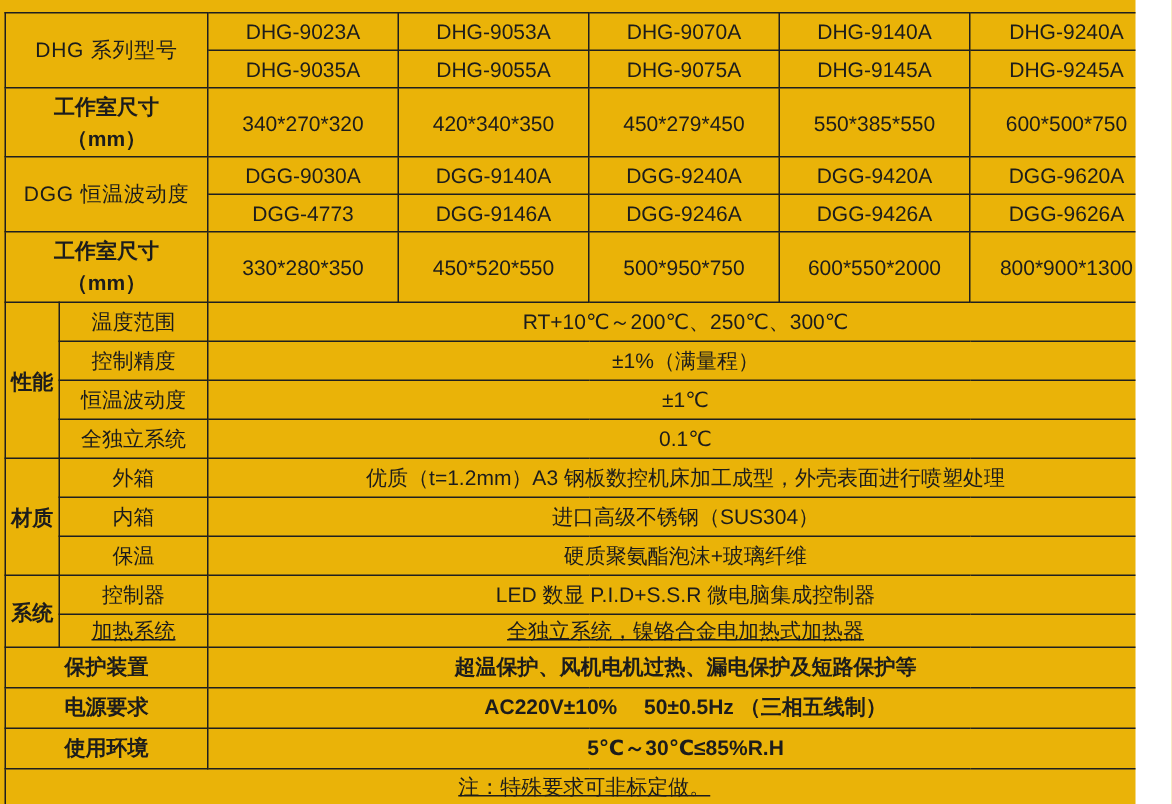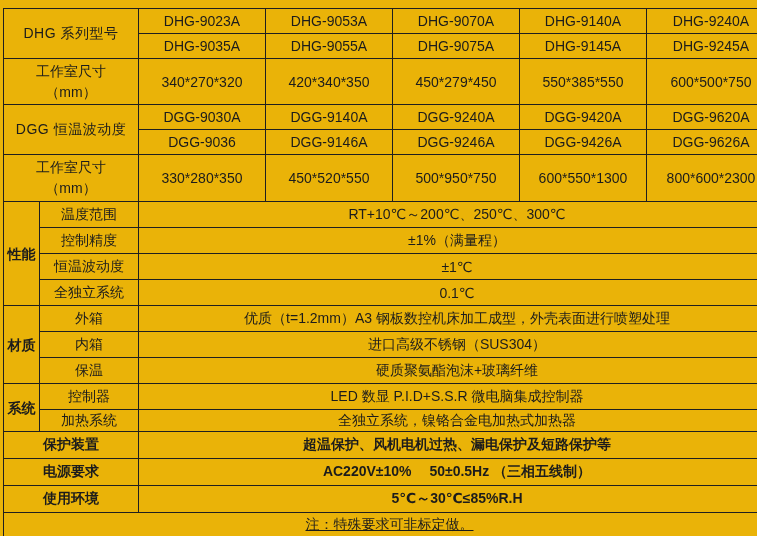--- a/index.html
+++ b/index.html
@@ -41,32 +41,33 @@
     line-height: 26px;
     padding: 0 9px;
     font-weight: bold;
   }
   td.series {
     letter-spacing: 0.5px;
   }
   td.sizelbl {
     white-space: normal;
     line-height: 21px;
+    font-weight: bold;
   }
   td.note {
     text-align: left;
     padding-left: 5px;
     text-decoration: underline;
   }
   
   tr.h25 { height: 25px; }
   tr.h46 { height: 46px; }
   tr.h47 { height: 47px; }
   tr.h26 { height: 26px; }
-  tr.h22 { height: 22px; }
+  tr.h22 { height: 22px; text-decoration: underline; }
   tr.h27 { height: 27px; font-weight: bold; }
   tr.h24 { height: 24px; }
 </style>
 </head>
 <body>
 
 <div class="page">
   <table class="spec">
     <colgroup>
       <col style="width:36px">
@@ -108,36 +109,36 @@
 
     <tr class="h25">
       <td class="series" colspan="2" rowspan="2">DGG 恒温波动度</td>
       <td>DGG-9030A</td>
       <td>DGG-9140A</td>
       <td>DGG-9240A</td>
       <td>DGG-9420A</td>
       <td>DGG-9620A</td>
     </tr>
     <tr class="h25">
-      <td>DGG-9036</td>
+      <td>DGG-4773</td>
       <td>DGG-9146A</td>
       <td>DGG-9246A</td>
       <td>DGG-9426A</td>
       <td>DGG-9626A</td>
     </tr>
     <tr class="h47">
       <td class="sizelbl" colspan="2">
         <span>工作室尺寸</span><br>
         <span>（mm）</span>
       </td>
       <td>330*280*350</td>
       <td>450*520*550</td>
       <td>500*950*750</td>
-      <td>600*550*1300</td>
-      <td>800*600*2300</td>
+      <td>600*550*2000</td>
+      <td>800*900*1300</td>
     </tr>
 
     <tr class="h26">
       <td class="group" rowspan="4">性能</td>
       <td>温度范围</td>
       <td colspan="5">RT+10℃～200℃、250℃、300℃</td>
     </tr>
     <tr class="h26">
       <td>控制精度</td>
       <td colspan="5">±1%（满量程）</td>

